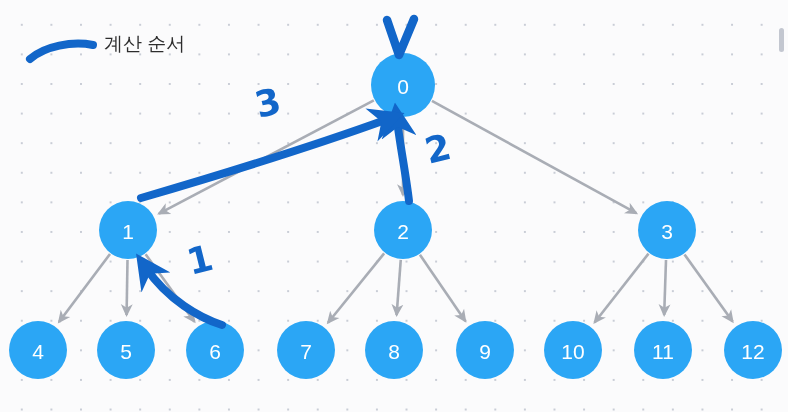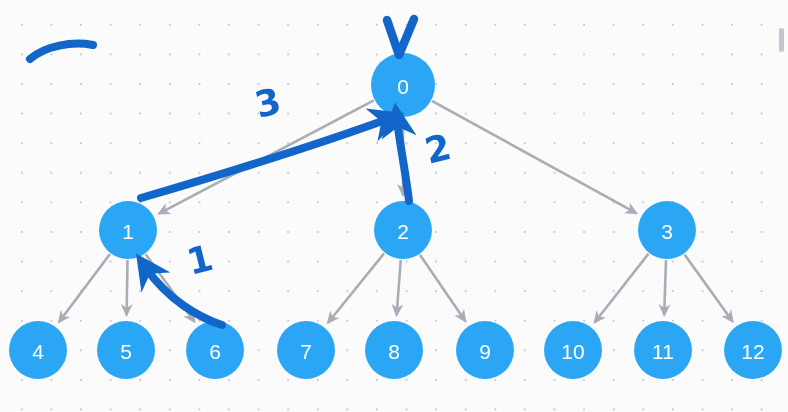--- a/index.html
+++ b/index.html
@@ -139,15 +139,16 @@
 
     <g id="order-marks">
         <text x="203" y="272" fill="#1266c9" font-size="36" font-weight="bold" font-family="&quot;DejaVu Sans&quot;, sans-serif" text-anchor="middle" transform="rotate(-14 203 272)">1</text>
         <text x="441" y="161" fill="#1266c9" font-size="36" font-weight="bold" font-family="&quot;DejaVu Sans&quot;, sans-serif" text-anchor="middle" transform="rotate(-14 441 161)">2</text>
         <text x="271" y="115" fill="#1266c9" font-size="36" font-weight="bold" font-family="&quot;DejaVu Sans&quot;, sans-serif" text-anchor="middle" transform="rotate(-14 271 115)">3</text>
       </g>
 
     <path d="M 30 59 C 45 46 72 41 93 45" stroke="#1266c9" stroke-width="8" fill="none" stroke-linecap="round"></path>
   </svg>
 
+  <div class="legend-text">계산 순서</div>
 
   <div class="scrollbar"></div>
 </div>
 
 </body></html>

